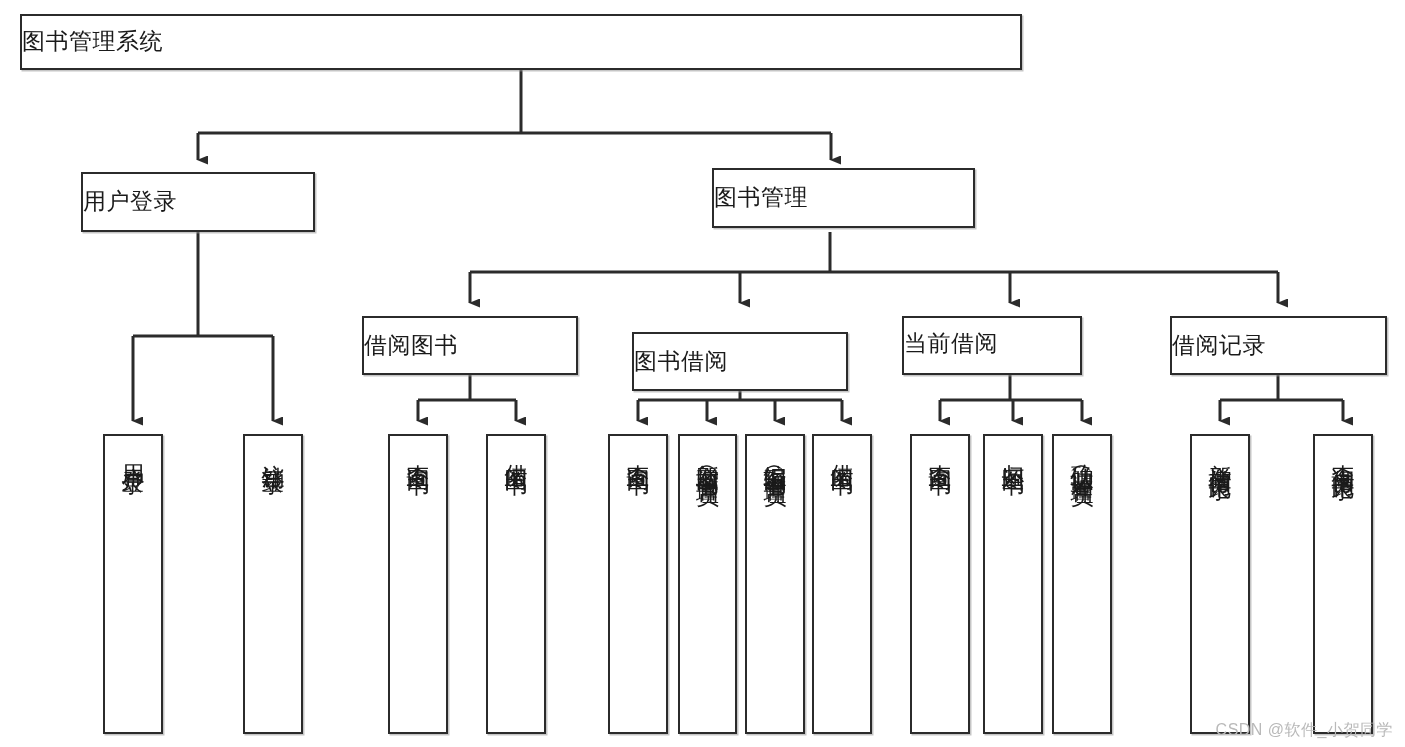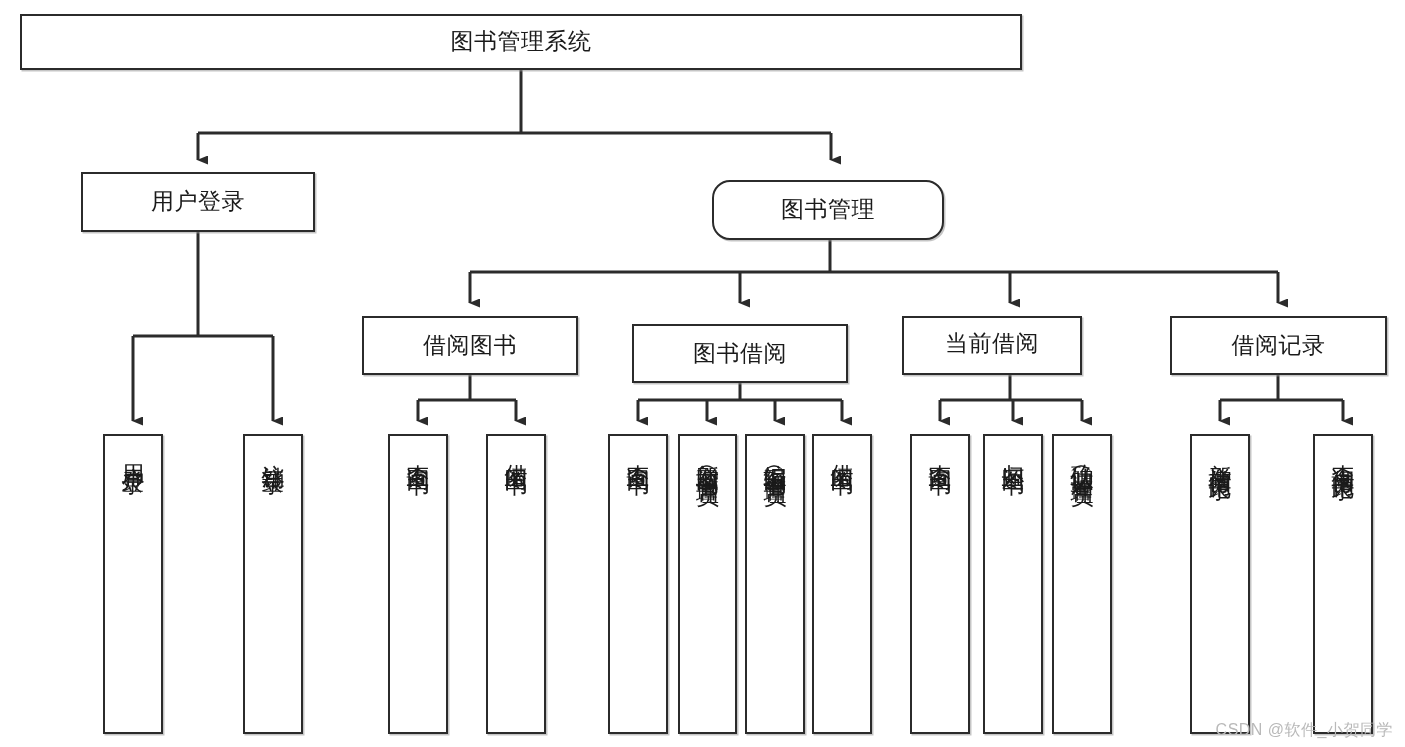--- a/index.html
+++ b/index.html
@@ -27,21 +27,21 @@
     height: 747px;
     pointer-events: none;
   }
   .node {
     position: absolute;
     box-sizing: border-box;
     border: 2px solid #2b2b2b;
     background: #ffffff;
     display: flex;
     align-items: center;
-    justify-content: center;
+    justify-content: flex-start;
     box-shadow: 1.5px 1.5px 0 rgba(150,150,150,0.55);
   }
   .node .label {
     color: #1a1a1a;
     text-align: center;
     line-height: 1.18;
     white-space: nowrap;
   }
   
   .node.horiz .label {
@@ -128,28 +128,28 @@
     </g>
   </svg>
 
   <div class="node horiz root" style="left:20px; top:14px; width:1002px; height:56px;">
     <span class="label">图书管理系统</span>
   </div>
 
   <div class="node horiz" style="left:81px; top:172px; width:234px; height:60px;">
     <span class="label">用户登录</span>
   </div>
-  <div class="node horiz" style="left:712px; top:180px; width:232px; height:60px;border-radius:18px;">
+  <div class="node horiz" style="left:712px; top:168px; width:263px; height:60px;">
     <span class="label">图书管理</span>
   </div>
 
   <div class="node horiz" style="left:362px; top:316px; width:216px; height:59px;">
     <span class="label">借阅图书</span>
   </div>
-  <div class="node horiz" style="left:632px; top:324px; width:216px; height:59px;">
+  <div class="node horiz" style="left:632px; top:332px; width:216px; height:59px;">
     <span class="label">图书借阅</span>
   </div>
   <div class="node horiz" style="left:902px; top:316px; width:180px; height:59px;font-family:Liberation Mono, monospace;">
     <span class="label">当前借阅</span>
   </div>
   <div class="node horiz" style="left:1170px; top:316px; width:217px; height:59px;">
     <span class="label">借阅记录</span>
   </div>
 
   <div class="node vert" style="left:103px; top:434px; width:60px; height:300px;">

